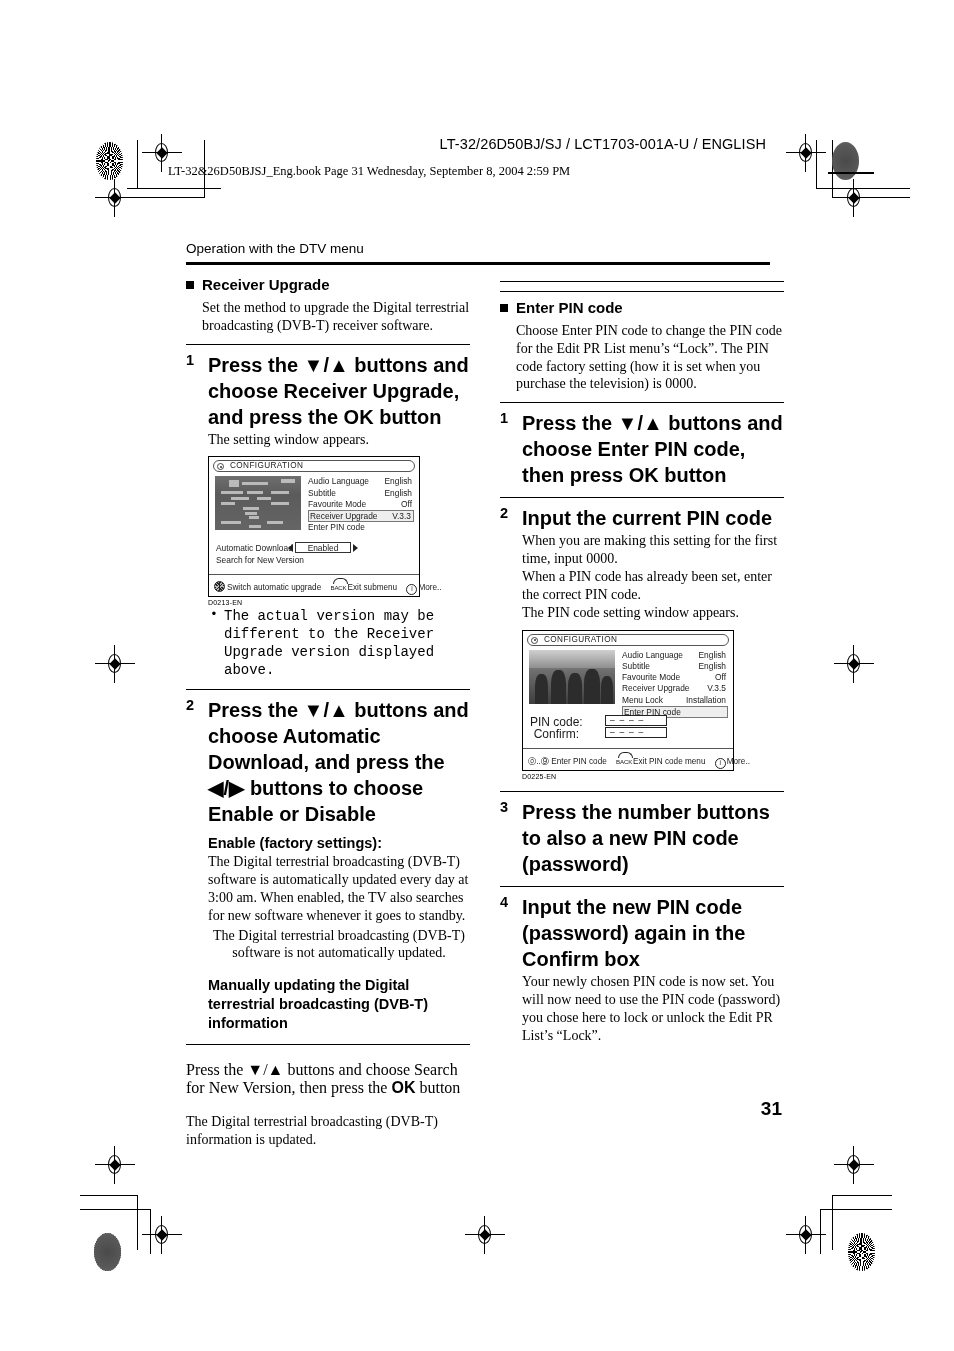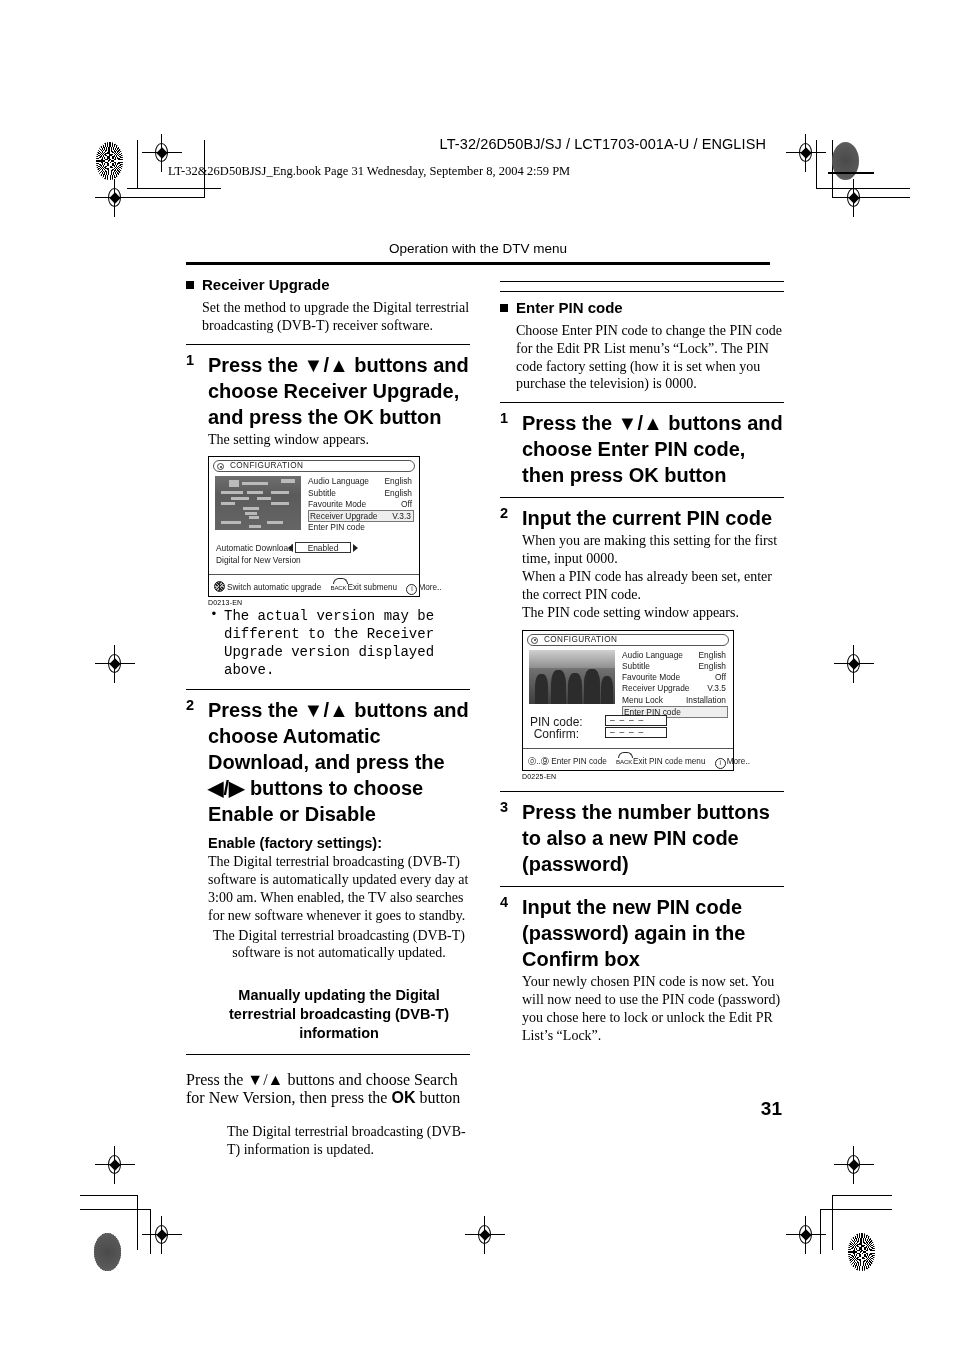--- a/index.html
+++ b/index.html
@@ -86,21 +86,21 @@
     height: 2px;
     background: #000;
   }
 
   
   .running-head {
     position: absolute;
     left: 186px;
     top: 241px;
     width: 584px;
-    text-align: center;
+    text-align: left;
     font-family: "Liberation Sans", sans-serif;
     font-size: 13.5px;
   }
   .head-rule {
     position: absolute;
     left: 186px;
     top: 262px;
     width: 584px;
     height: 3px;
     background: #000;
@@ -574,21 +574,21 @@
       <div class="osd-list">
         <div class="li"><span class="lbl">Audio Language</span><span class="val">English</span></div>
         <div class="li"><span class="lbl">Subtitle</span><span class="val">English</span></div>
         <div class="li"><span class="lbl">Favourite Mode</span><span class="val">Off</span></div>
         <div class="li sel"><span class="lbl">Receiver Upgrade</span><span class="val">V.3.3</span></div>
         <div class="li"><span class="lbl">Enter PIN code</span><span class="val"></span></div>
       </div>
 
       <div class="osd-auto">
         <div>Automatic Download</div>
-        <div>Digital for New Version</div>
+        <div>Search for New Version</div>
       </div>
       <div class="arrow-l"></div>
       <div class="osd-enabled-box">Enabled</div>
       <div class="arrow-r"></div>
 
       <div class="osd-footer-rule"></div>
       <div class="osd-footer">
         <span class="grp"><span class="badge-wheel"></span><span>Switch automatic upgrade</span></span>
         <span class="grp"><span class="badge-back">BACK</span><span>Exit submenu</span></span>
         <span class="grp r"><span class="badge-circ">i</span><span>More..</span></span>
@@ -604,27 +604,27 @@
   <div class="rule"></div>
 
   <div class="step">
     <span class="num">2</span>
     <p class="stephead">Press the ▼/▲ buttons and choose Automatic Download, and press the ◀/▶ buttons to choose Enable or Disable</p>
   </div>
   <p class="subhead">Enable (factory settings):</p>
   <p class="body" style="padding-left:22px;">The Digital terrestrial broadcasting (DVB-T) software is automatically updated every day at 3:00 am. When enabled, the TV also searches for new software whenever it goes to standby.</p>
   <p class="body" style="padding-left:22px;text-align:center;">The Digital terrestrial broadcasting (DVB-T) software is not automatically updated.</p>
 
-  <p class="subhead" style="padding-left:22px; margin-top:24px;text-align:center;">Manually updating the Digital terrestrial broadcasting (DVB-T) information</p>
+  <p class="subhead" style="padding-left:22px; margin-top:14px;">Manually updating the Digital terrestrial broadcasting (DVB-T) information</p>
 
   <div class="rule" style="margin-top:11px;"></div>
 
   <div>
     <p class="stephead"><span>Press the ▼/▲ buttons and choose Search for New Version, then press the </span><span class="ok">OK</span><span> button</span></p>
-    <p class="body noind" style="margin-top:2px;margin-left:41px;">The Digital terrestrial broadcasting (DVB-T) information is updated.</p>
+    <p class="body noind" style="margin-top:2px;">The Digital terrestrial broadcasting (DVB-T) information is updated.</p>
   </div>
 </div>
 
 <div class="col col-right">
 
   <div class="rule" style="margin:5px 0 7px 0;"></div>
 
 
   <div class="rule"></div>
 

